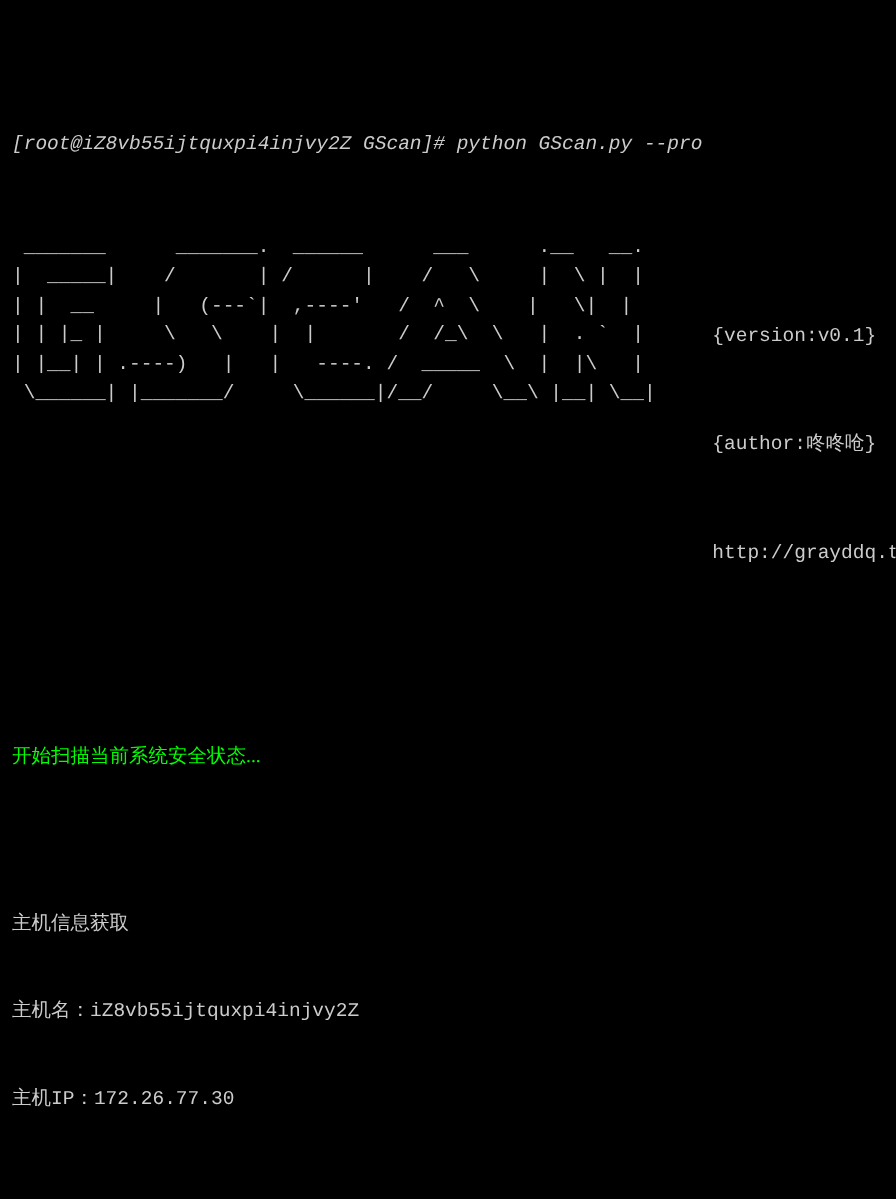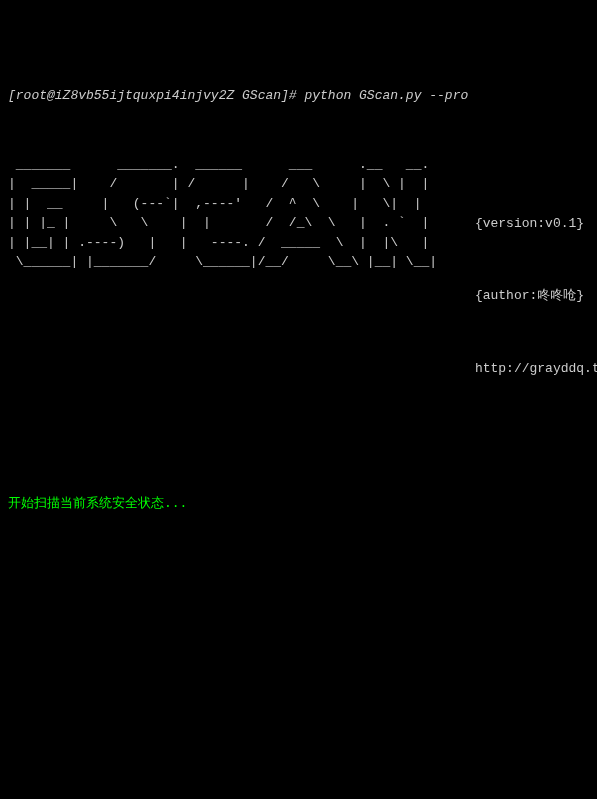--- a/index.html
+++ b/index.html
@@ -11,21 +11,21 @@
       line-height: 1.5;
       padding: 8px;
       width: 597px;
       white-space: pre;
     }
     .prompt-line { color: #ccc; margin-bottom: 10px; font-style: italic; }
     .banner-wrap { display: flex; }
     .ascii-art { color: #ccc; }
     .meta { color: #ccc; margin-left: 30px; padding-top: 20px; }
     .meta div { margin-bottom: 14px; }
-    .scan-start { color: #0f0; margin-top: 24px; margin-bottom: 14px; }
+    .scan-start { color: #0f0; margin-top: 24px; margin-bottom: 14px; font-family: Liberation Serif, serif; }
     .info-block { color: #ccc; margin-bottom: 10px; }
   </style>
 </head>
 <body>
 
 
 
 <div class="prompt-line">[root@iZ8vb55ijtquxpi4injvy2Z GScan]# python GScan.py --pro</div>
 
 <div class="banner-wrap">
@@ -38,19 +38,22 @@
   <div class="meta">
     <div>{version:v0.1}</div>
     <div>{author:咚咚呛}</div>
     <div>http://grayddq.top</div>
   </div>
 </div>
 
 <div class="scan-start">开始扫描当前系统安全状态...</div>
 
 <div class="info-block">
+  <div>主机信息获取</div>
+  <div><span>主机名：</span><span>iZ8vb55ijtquxpi4injvy2Z</span></div>
+  <div><span>主机IP：</span><span>172.26.77.30</span></div>
   
 </div>
 
 
 
 
 
 
 </body></html>

